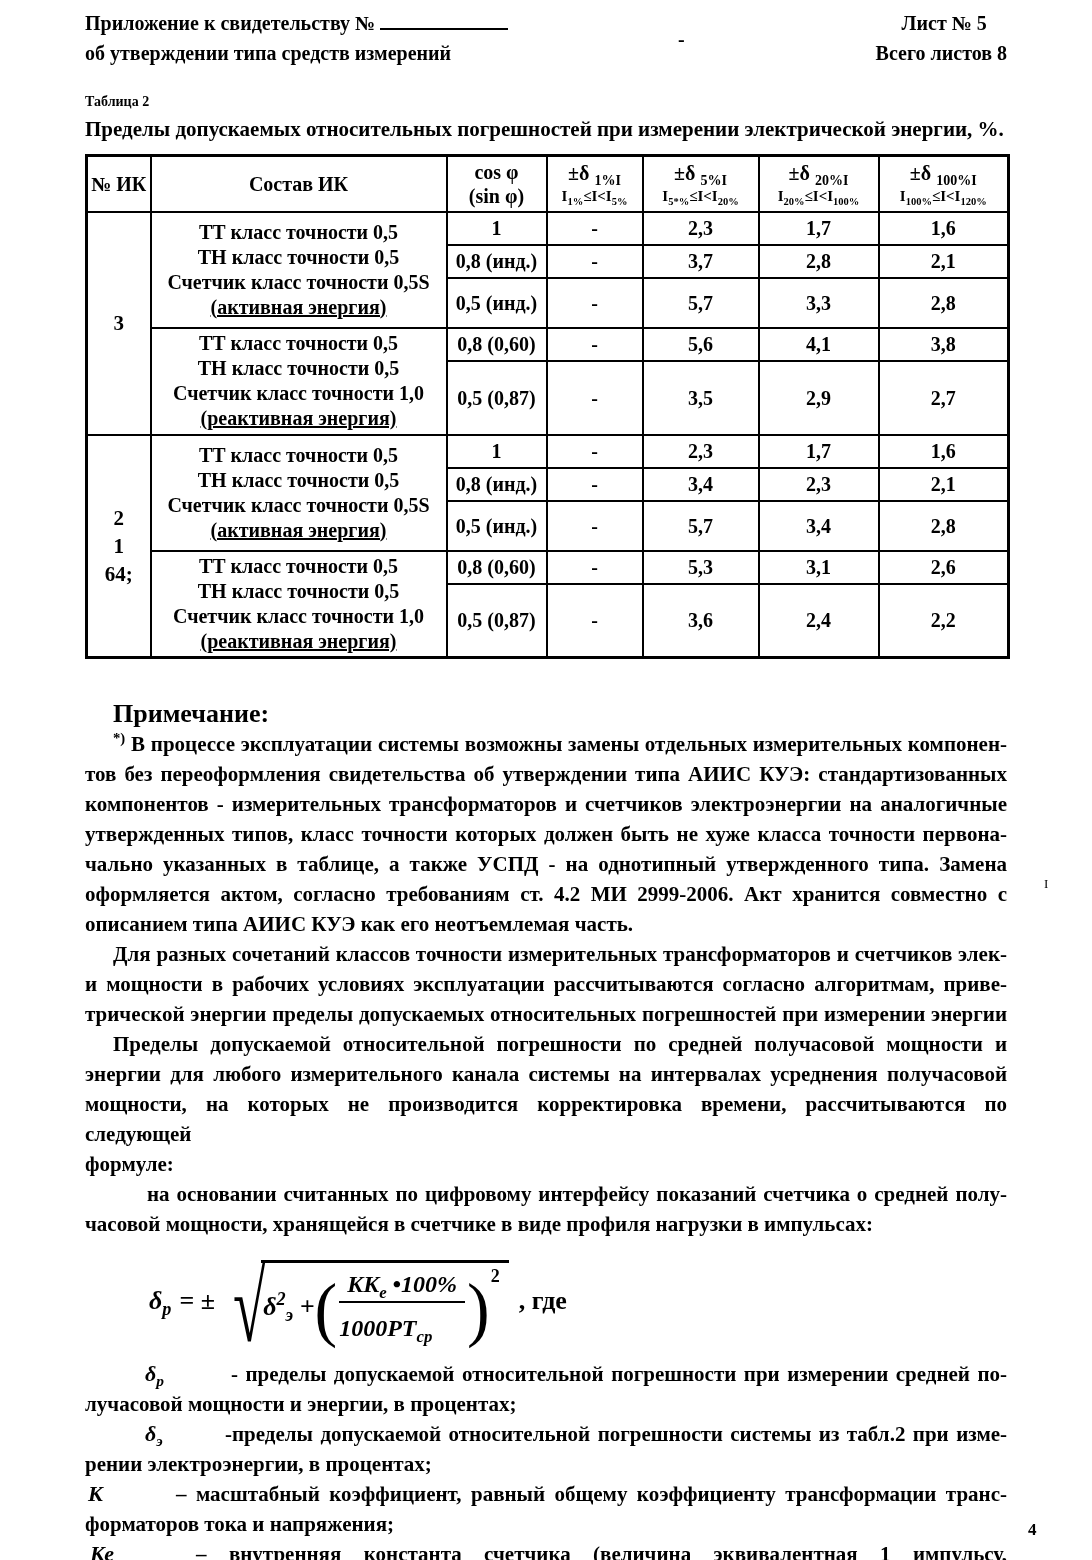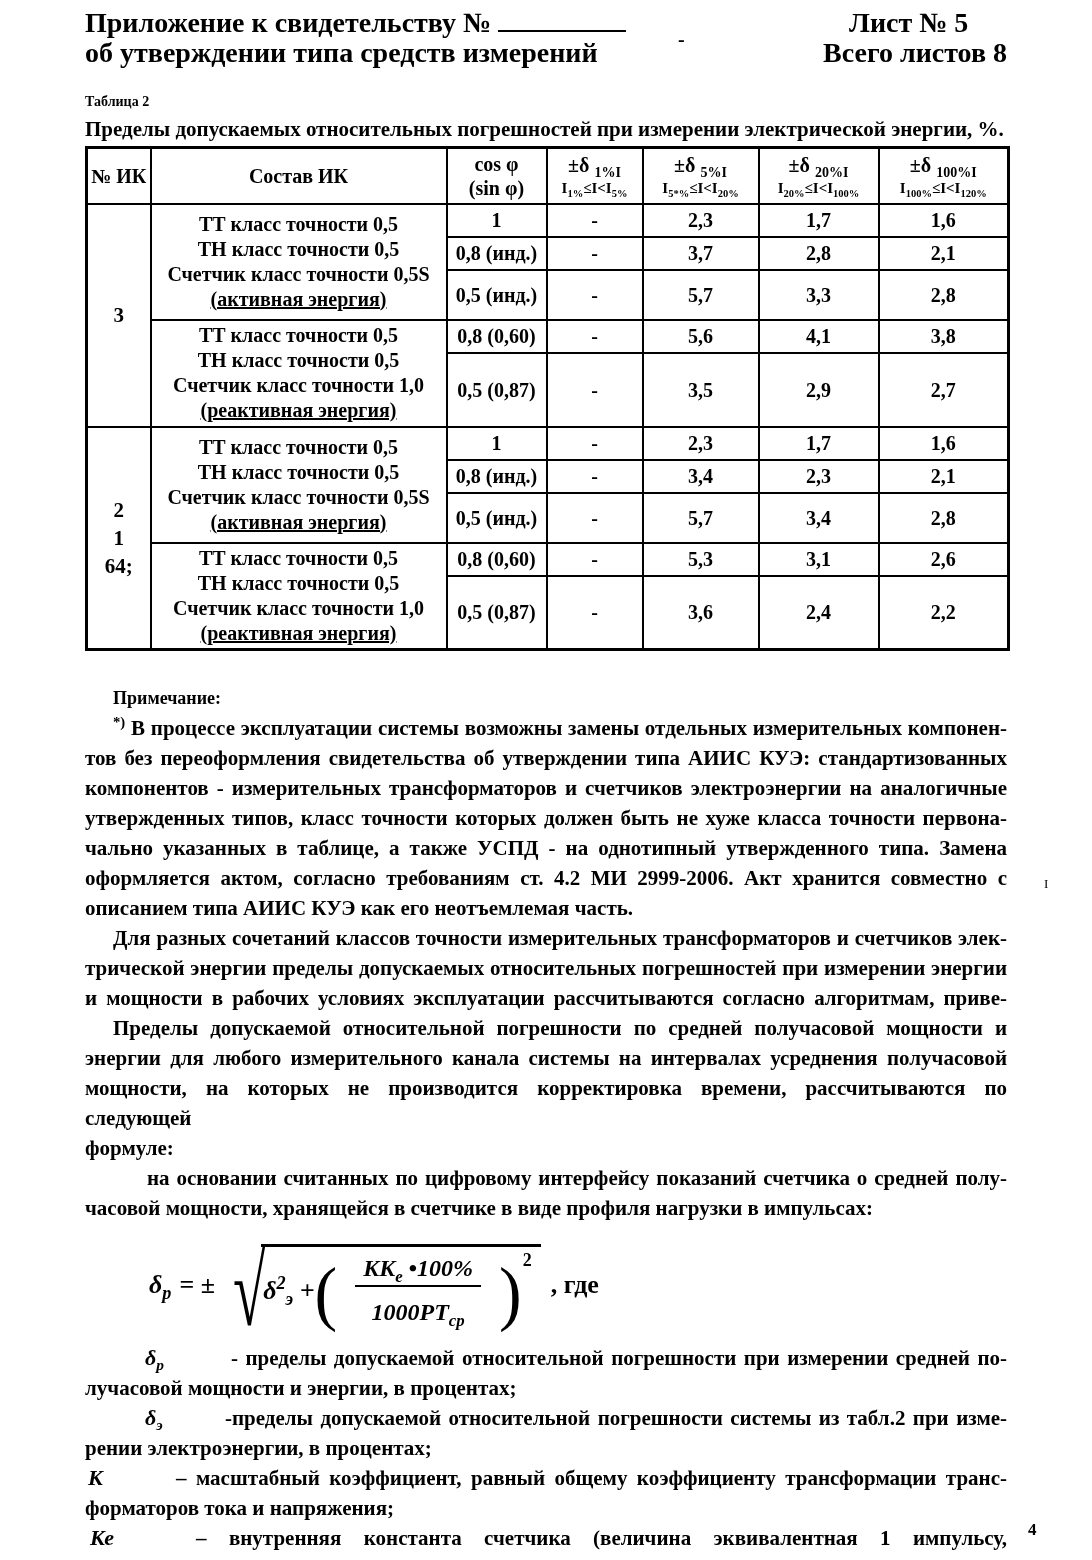--- a/index.html
+++ b/index.html
@@ -1,50 +1,50 @@
 <!DOCTYPE html>
 <html><head>
 <meta charset="utf-8">
 <style>
   html,body{margin:0;padding:0;background:#fff;width:1092px;height:1560px;overflow:hidden;}
   body{font-family:"Liberation Serif", serif;color:#000;font-weight:bold;position:relative;}
   .content{margin:0 85px;width:922px;position:relative;}
   
-  .doc-header{display:flex;justify-content:space-between;padding-top:8px;font-size:28px;line-height:30px;}
+  .doc-header{display:flex;justify-content:space-between;padding-top:8px;font-size:20px;line-height:30px;}
   .blank-line{display:inline-block;width:128px;border-bottom:2px solid #000;height:18px;vertical-align:baseline;}
   .hdr-right{padding-top:0;}
   .hdr-right .sheet{padding-left:26px;}
   .stray-dash{position:absolute;left:593px;top:28px;font-size:20px;}
   
   .tbl-label{font-size:14px;line-height:28px;margin-top:20px;}
   .tbl-caption{font-size:21px;line-height:26px;}
   
-  table{border-collapse:collapse;margin-top:4px;table-layout:fixed;width:922px;}
+  table{border-collapse:collapse;margin-top:12px;table-layout:fixed;width:922px;}
   table,td,th{border:2px solid #000;}
   table{border-width:3px;}
   th,td{padding:0 2px;text-align:center;vertical-align:middle;font-size:20px;line-height:24px;font-weight:bold;}
   th .b2{font-size:15px;line-height:22px;white-space:nowrap;}
   sub{font-size:70%;line-height:0;}
   sup{font-size:70%;line-height:0;}
   .comp-cell div{line-height:25px;}
   .comp-cell .u{text-decoration:underline;}
   .ik-cell div{line-height:28px;font-size:21px;}
   
-  .note-title{font-size:18px;line-height:30px;margin-top:32px;padding-left:28px;}
+  .note-title{font-size:26px;line-height:30px;margin-top:40px;padding-left:28px;}
   .note-line{font-size:21px;line-height:30px;text-align:justify;text-align-last:justify;}
   .note-line.last{text-align:left;text-align-last:left;}
   
   .formula{margin:14px 0 10px 64px;display:flex;align-items:center;font-size:26px;height:96px;}
   .f-it{font-style:italic;}
   .f-op{margin:0 8px;}
   .rad{display:inline-flex;align-items:center;}
   .rad-sign{font-size:95px;font-weight:normal;line-height:0;transform:scale(0.62,1.05);margin-right:-14px;position:relative;top:6px;}
   .rad-body{border-top:3px solid #000;padding:8px 10px 0 2px;display:inline-flex;align-items:center;}
   .paren{font-size:68px;font-weight:normal;line-height:0;transform:scaleY(1.05);position:relative;top:2px;}
-  .frac{display:inline-flex;flex-direction:column;text-align:center;font-size:24px;margin:0 18px;}
+  .frac{display:inline-flex;flex-direction:column;font-size:24px;margin:0 2px;}
   .frac .num{border-bottom:2.5px solid #000;padding:0 8px 3px;}
   .frac .den{padding-top:12px;}
   .pow{font-size:18px;position:relative;top:-30px;left:1px;}
   .f-tail{margin-left:10px;}
   
   .def-row{font-size:21px;line-height:30px;text-align:justify;text-align-last:justify;}
   .def-cont{font-size:21px;line-height:30px;text-align:left;}
   .def-term{display:inline-block;font-style:italic;font-size:22px;}
   
   .page-num{position:absolute;left:1028px;top:1520px;font-size:17px;}
@@ -215,22 +215,22 @@
   <div class="note-title">Примечание:</div>
   <div>
       <div class="note-line" style="padding-left: 28px;"><sup>*)</sup> В процессе эксплуатации системы возможны замены отдельных измерительных компонен-</div>
       <div class="note-line">тов без переоформления свидетельства об утверждении типа АИИС КУЭ: стандартизованных</div>
       <div class="note-line">компонентов - измерительных трансформаторов и счетчиков электроэнергии на аналогичные</div>
       <div class="note-line">утвержденных типов, класс точности которых должен быть не хуже класса точности первона-</div>
       <div class="note-line">чально указанных в таблице, а также УСПД - на однотипный утвержденного типа. Замена</div>
       <div class="note-line">оформляется актом, согласно требованиям ст. 4.2 МИ 2999-2006. Акт хранится совместно с</div>
       <div class="note-line last">описанием типа АИИС КУЭ как его неотъемлемая часть.</div>
       <div class="note-line" style="padding-left: 28px;">Для разных сочетаний классов точности измерительных трансформаторов и счетчиков элек-</div>
+      <div class="note-line">и мощности в рабочих условиях эксплуатации рассчитываются согласно алгоритмам, приве-</div>
       <div class="note-line">трической энергии пределы допускаемых относительных погрешностей при измерении энергии</div>
-      <div class="note-line">и мощности в рабочих условиях эксплуатации рассчитываются согласно алгоритмам, приве-</div>
       <div class="note-line" style="padding-left: 28px;">Пределы допускаемой относительной погрешности по средней получасовой мощности и</div>
       <div class="note-line">энергии для любого измерительного канала системы на интервалах усреднения получасовой</div>
       <div class="note-line">мощности, на которых не производится корректировка времени, рассчитываются по следующей</div>
       <div class="note-line last">формуле:</div>
       <div class="note-line" style="padding-left: 62px;">на основании считанных по цифровому интерфейсу показаний счетчика о средней полу-</div>
       <div class="note-line last">часовой мощности, хранящейся в счетчике в виде профиля нагрузки в импульсах:</div>
     </div>
 
   <div class="formula">
     <span class="f-it">δ<sub>p</sub></span>

